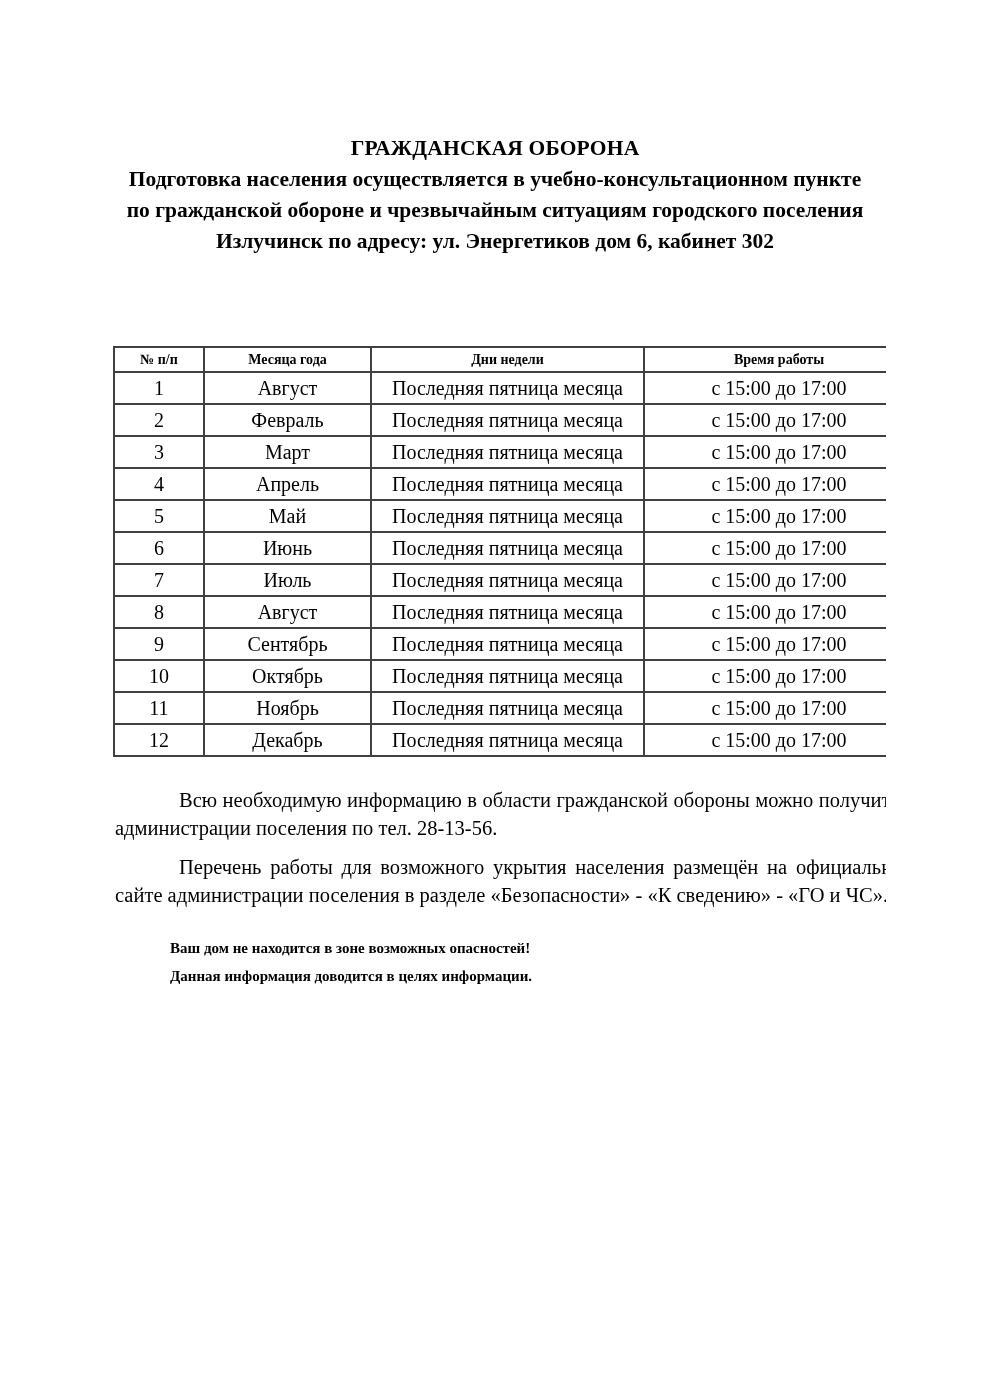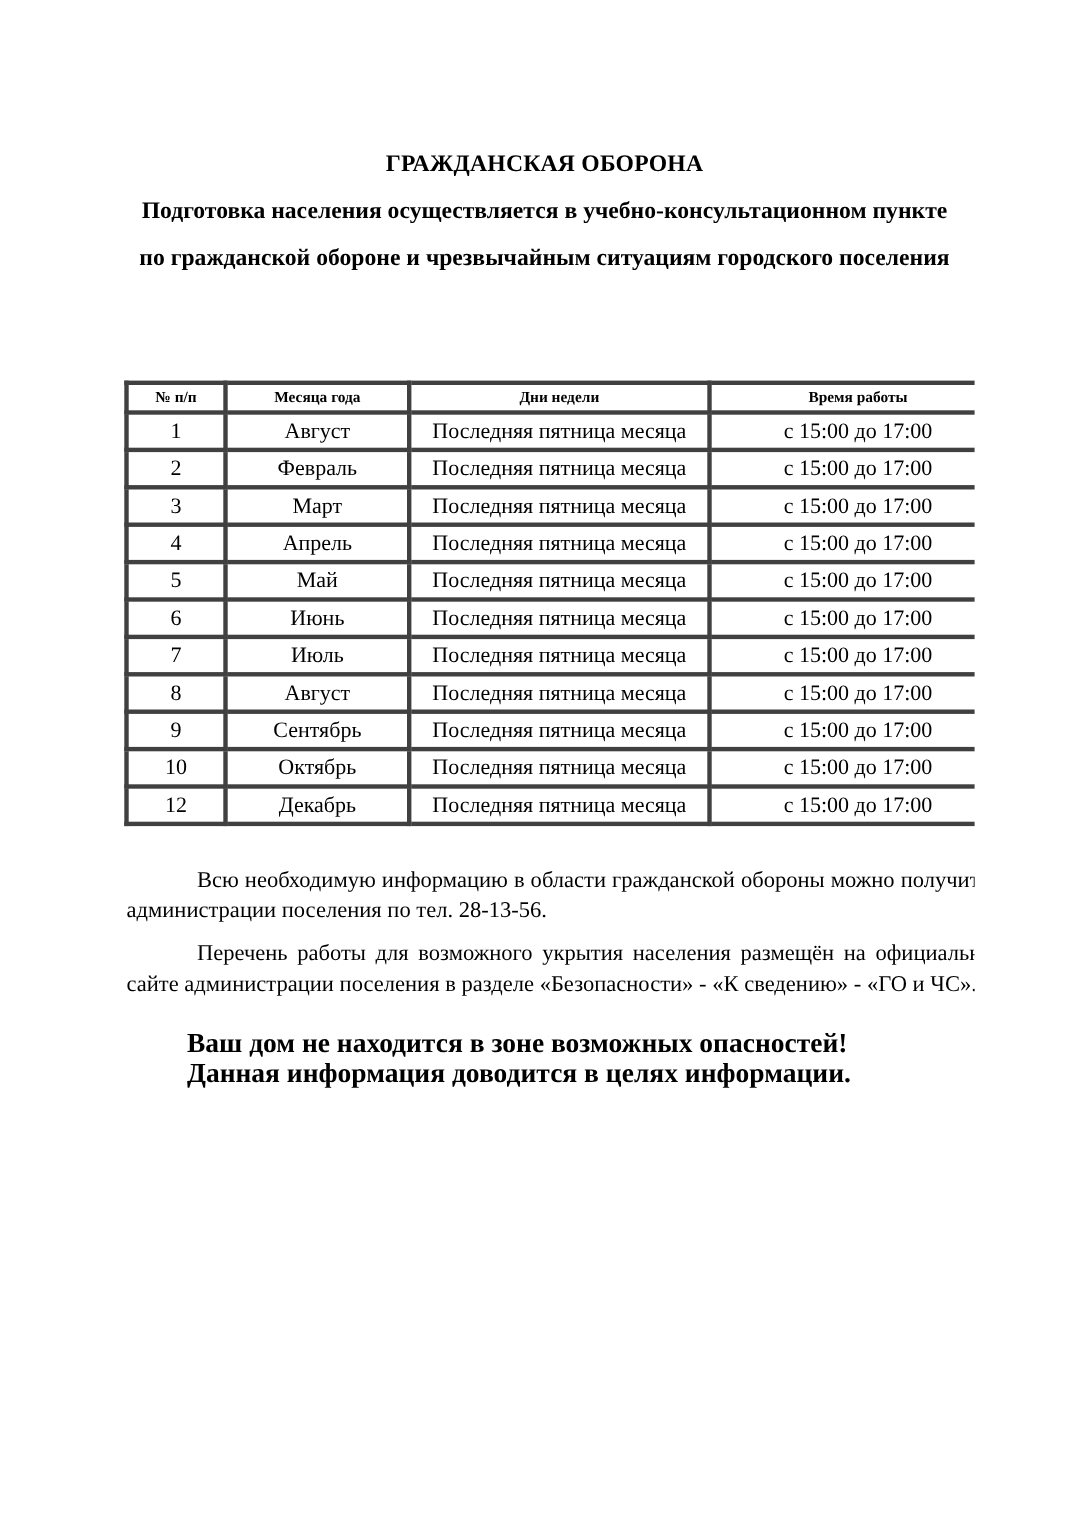--- a/index.html
+++ b/index.html
@@ -37,21 +37,21 @@
     font-size: 21.5px;
     font-weight: bold;
     line-height: 31px;
     letter-spacing: 0.2px;
     margin: 0;
   }
   .doc-subtitle-line {
     font-size: 21.5px;
     font-weight: bold;
     line-height: 31px;
-    margin: 12px;
+    margin: 0;
     white-space: nowrap;
   }
 
   
   .table-title {
     position: absolute;
     left: 113px;
     top: 315px;
     width: 800px;
     text-align: center;
@@ -72,21 +72,21 @@
     width: 800px;
     table-layout: fixed;
   }
   table.schedule col.c-num   { width: 90px; }
   table.schedule col.c-month { width: 167px; }
   table.schedule col.c-days  { width: 273px; }
   table.schedule col.c-time  { width: 270px; }
 
   table.schedule th,
   table.schedule td {
-    border: 4px solid #404040;
+    border: 2px solid #404040;
     text-align: center;
     vertical-align: middle;
     padding: 0;
   }
   table.schedule th {
     font-size: 14px;
     font-weight: bold;
     height: 23px;
     line-height: 23px;
   }
@@ -115,36 +115,37 @@
   .para + .para { margin-top: 0; }
 
   
   .notice-block {
     position: absolute;
     left: 170px;
     top: 935px;
     width: 720px;
   }
   .notice-line {
-    font-size: 25px;
+    font-size: 15px;
     font-weight: bold;
     line-height: 27.5px;
     margin: 0;
     white-space: nowrap;
   }
 </style>
 </head>
 <body>
 
 <div class="page">
 
   <div class="heading-block">
     <div class="doc-title">ГРАЖДАНСКАЯ ОБОРОНА</div>
     <div class="doc-subtitle-line">Подготовка населения осуществляется в учебно-консультационном пункте</div>
     <div class="doc-subtitle-line">по гражданской обороне и чрезвычайным ситуациям городского поселения</div>
+    <div class="doc-subtitle-line">Излучинск по адресу: ул. Энергетиков дом 6, кабинет 302</div>
   </div>
 
 
   <div class="schedule-table-wrap">
     <table class="schedule">
       <colgroup>
         <col class="c-num">
         <col class="c-month">
         <col class="c-days">
         <col class="c-time">
@@ -212,20 +213,26 @@
             <td>Последняя пятница месяца</td>
             <td>с 15:00 до 17:00</td>
           </tr>
           <tr>
             <td>10</td>
             <td>Октябрь</td>
             <td>Последняя пятница месяца</td>
             <td>с 15:00 до 17:00</td>
           </tr>
           <tr>
+            <td>11</td>
+            <td>Ноябрь</td>
+            <td>Последняя пятница месяца</td>
+            <td>с 15:00 до 17:00</td>
+          </tr>
+          <tr>
             <td>12</td>
             <td>Декабрь</td>
             <td>Последняя пятница месяца</td>
             <td>с 15:00 до 17:00</td>
           </tr>
         </tbody>
     </table>
   </div>
 
   <div class="body-block">

